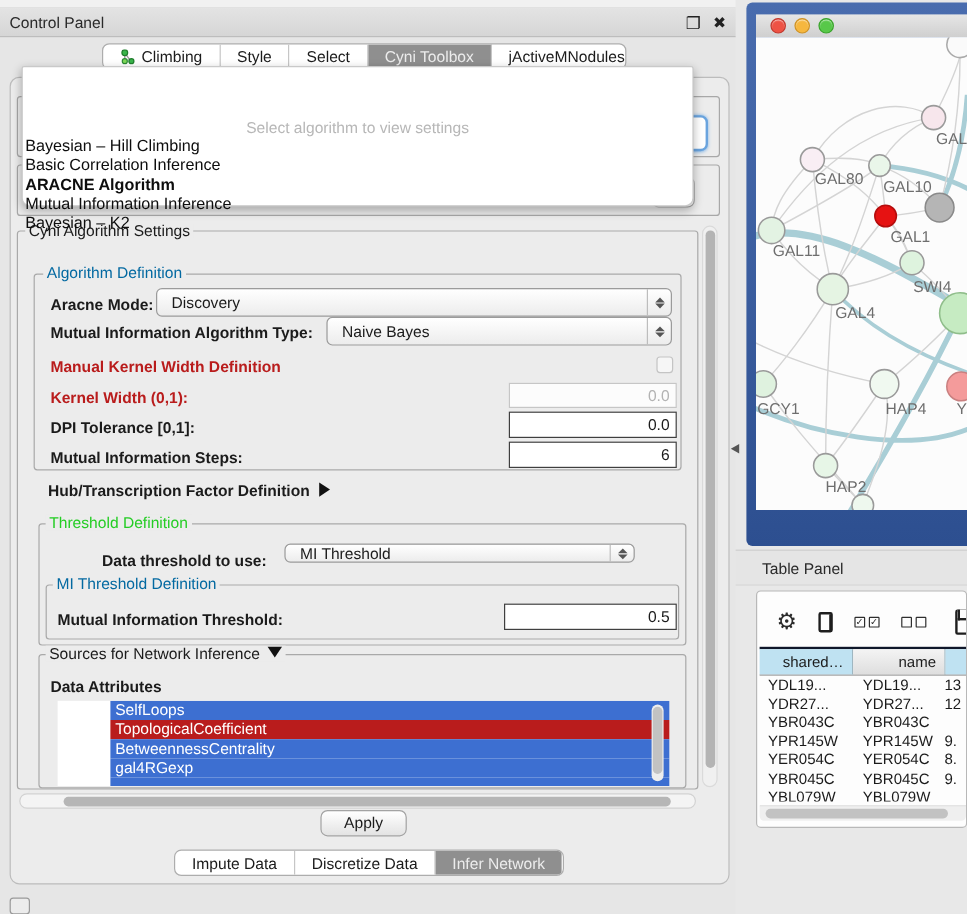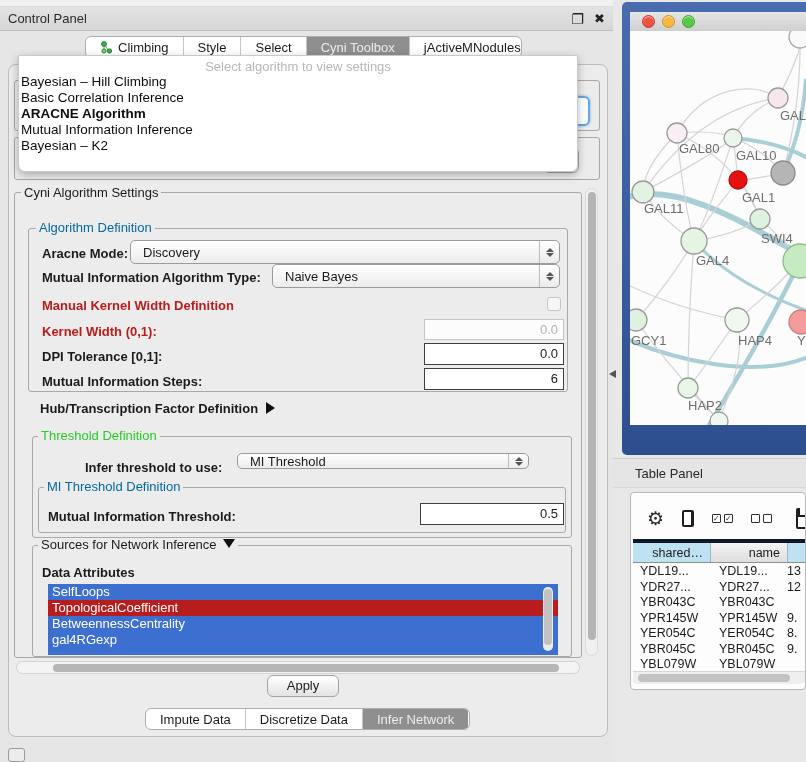--- a/index.html
+++ b/index.html
@@ -34,21 +34,21 @@
   .ghost-box { background:#ececec; border:1px solid #a8a8a8; border-radius:3px; z-index:1; }
   #ghost-combo { left:556px; top:96px; width:34px; height:30px; background:#fff;
     border:2px solid #6aa4de; border-radius:6px; box-shadow:0 0 3px #7fb4e8; z-index:1; }
   #ghost-field { left:543px; top:147px; width:36px; height:26px; background:#fff;
     border:1px solid #a8a8a8; border-radius:6px; z-index:1; }
 
   
   #algo-overlay { left:18px; top:55px; width:560px; height:117px; background:#ffffff;
     border:1px solid #c9c9c9; border-radius:2px 2px 7px 7px;
     box-shadow:0 3px 8px rgba(0,0,0,.28); z-index:5; }
-  #algo-placeholder { text-align:center; color:#b7b7b7; font-size:13px; padding-top:3px; height:18px; }
+  #algo-placeholder { text-align:center; color:#b7b7b7; font-size:13px; padding-top:3px; height:18px;margin-top:40px; }
   .algo-item { font-size:13.5px; height:16px; line-height:16px; padding-left:2px; color:#0d0d0d; }
   .algo-item.sel { font-weight:bold; }
 
   
   .grp { position:absolute; border:1px solid #a9a9a9; border-radius:3px; }
   .grp-title { position:absolute; background:#ececec; padding:0 3px; font-size:13px; line-height:13px; }
   .t-blue { color:#0369a1; }
   .t-green { color:#25cd25; }
   .t-black { color:#1b1b1b; }
 
@@ -71,21 +71,21 @@
   .checkbox { position:absolute; width:14px; height:14px; border:1px solid #c4c4c4;
     border-radius:3px; background:#f6f6f6; }
 
   .tri-r { display:inline-block; width:0; height:0; border-top:6px solid transparent;
     border-bottom:6px solid transparent; border-left:9px solid #111; vertical-align:-1px; margin-left:8px; }
   .tri-d { display:inline-block; width:0; height:0; border-left:6px solid transparent;
     border-right:6px solid transparent; border-top:9px solid #111; vertical-align:1px; margin-left:6px; }
 
   
   #attr-list { position:absolute; left:48px; top:584px; width:510px; height:71px;
-    background:#fff; overflow:hidden; }
+    background:#fff; overflow:hidden;padding-left:44px; }
   .attr-item { height:16px; line-height:16px; background:#3d6fd1; color:#fff;
     font-size:13px; padding-left:4px; }
   #attr-vsb { position:absolute; left:543px; top:587px; width:10px; height:64px;
     background:#ededed; border-radius:5px; }
   #attr-vsb .th { position:absolute; left:1px; top:2px; width:8px; height:56px; background:#c2c2c2; border-radius:4px; }
 
   
   .hsb-track { position:absolute; background:#f4f4f4; border:1px solid #d2d2d2; border-radius:7px; }
   .hsb-thumb { position:absolute; background:#b6b6b6; border-radius:5px; }
   #settings-vsb { position:absolute; left:585px; top:188px; width:13px; height:468px;
@@ -131,21 +131,21 @@
   #split-ico { width:19px; height:17px; border:2px solid #1e1e1e; border-radius:2px; position:relative; }
   #split-ico:before { content:""; position:absolute; left:7px; top:0; width:2px; height:13px; background:#1e1e1e; }
   .cb-pair { display:flex; gap:3px; }
   .cb { width:9px; height:9px; border:1.5px solid #2e2e2e; border-radius:1px;
     font-size:8px; line-height:8px; color:#2e2e2e; text-align:center; }
   #doc-ico { width:18px; height:21px; border:2px solid #1e1e1e; border-radius:2px; margin-left:6px; position:relative; }
   #doc-ico:before { content:""; position:absolute; right:-2px; top:-2px; width:7px; height:7px;
     background:#fdfdfd; border-left:2px solid #1e1e1e; border-bottom:2px solid #1e1e1e; }
 
   #tp-header { position:absolute; left:2px; top:46px; width:174px; height:24px; display:flex;
-    font-size:12.5px; border-top:4px solid #0f172a; border-bottom:1px solid #8f8f8f; }
+    font-size:12.5px; border-top:2px solid #0f172a; border-bottom:1px solid #8f8f8f; }
   .hc { height:100%; display:flex; align-items:center; justify-content:flex-end;
     padding-right:7px; border-right:1px solid #9fb6c0; }
   .hc.blue { background:#bfe2f2; }
   .hc.gray { background:linear-gradient(#f4f4f4,#dedede); }
   #tp-rows { position:absolute; left:2px; top:71px; width:174px; height:104px; overflow:hidden; font-size:12.5px; }
   .trow { display:flex; height:15.5px; line-height:15.5px; white-space:nowrap; }
   .trow .c1 { width:78px; padding-left:7px; }
   .trow .c2 { width:72px; padding-left:8px; }
   .trow .c3 { width:24px; padding-left:4px; }
   #tp-hsb { position:absolute; left:2px; top:178px; width:172px; height:13px;
@@ -249,21 +249,21 @@
     <div class="lbl" style="left:42px;top:374px;">Mutual Information Steps:</div>
     <div class="field" style="left:424px;top:368px;width:140px;height:22px;">6</div>
 
     <div class="lbl" style="left:40px;top:401px;">
       <span>Hub/Transcription Factor Definition</span><span class="tri-r"></span>
     </div>
 
     <div class="grp" style="left:32px;top:436px;width:540px;height:102px;"></div>
     <div class="grp-title t-green" style="left:38px;top:429px;">Threshold Definition</div>
 
-    <div class="lbl" style="left:85px;top:460px;">Infer threshold to use:</div>
+    <div class="lbl" style="left:85px;top:460px;">Data threshold to use:</div>
     <div class="combo" style="left:237px;top:453px;width:292px;height:16px;">
       <span>MI Threshold</span>
       <span class="spin">
           <i class="up"></i>
           <i class="dn"></i>
         </span>
     </div>
 
     <div class="grp" style="left:38px;top:487px;width:528px;height:46px;"></div>
     <div class="grp-title t-blue" style="left:44px;top:480px;">MI Threshold Definition</div>

